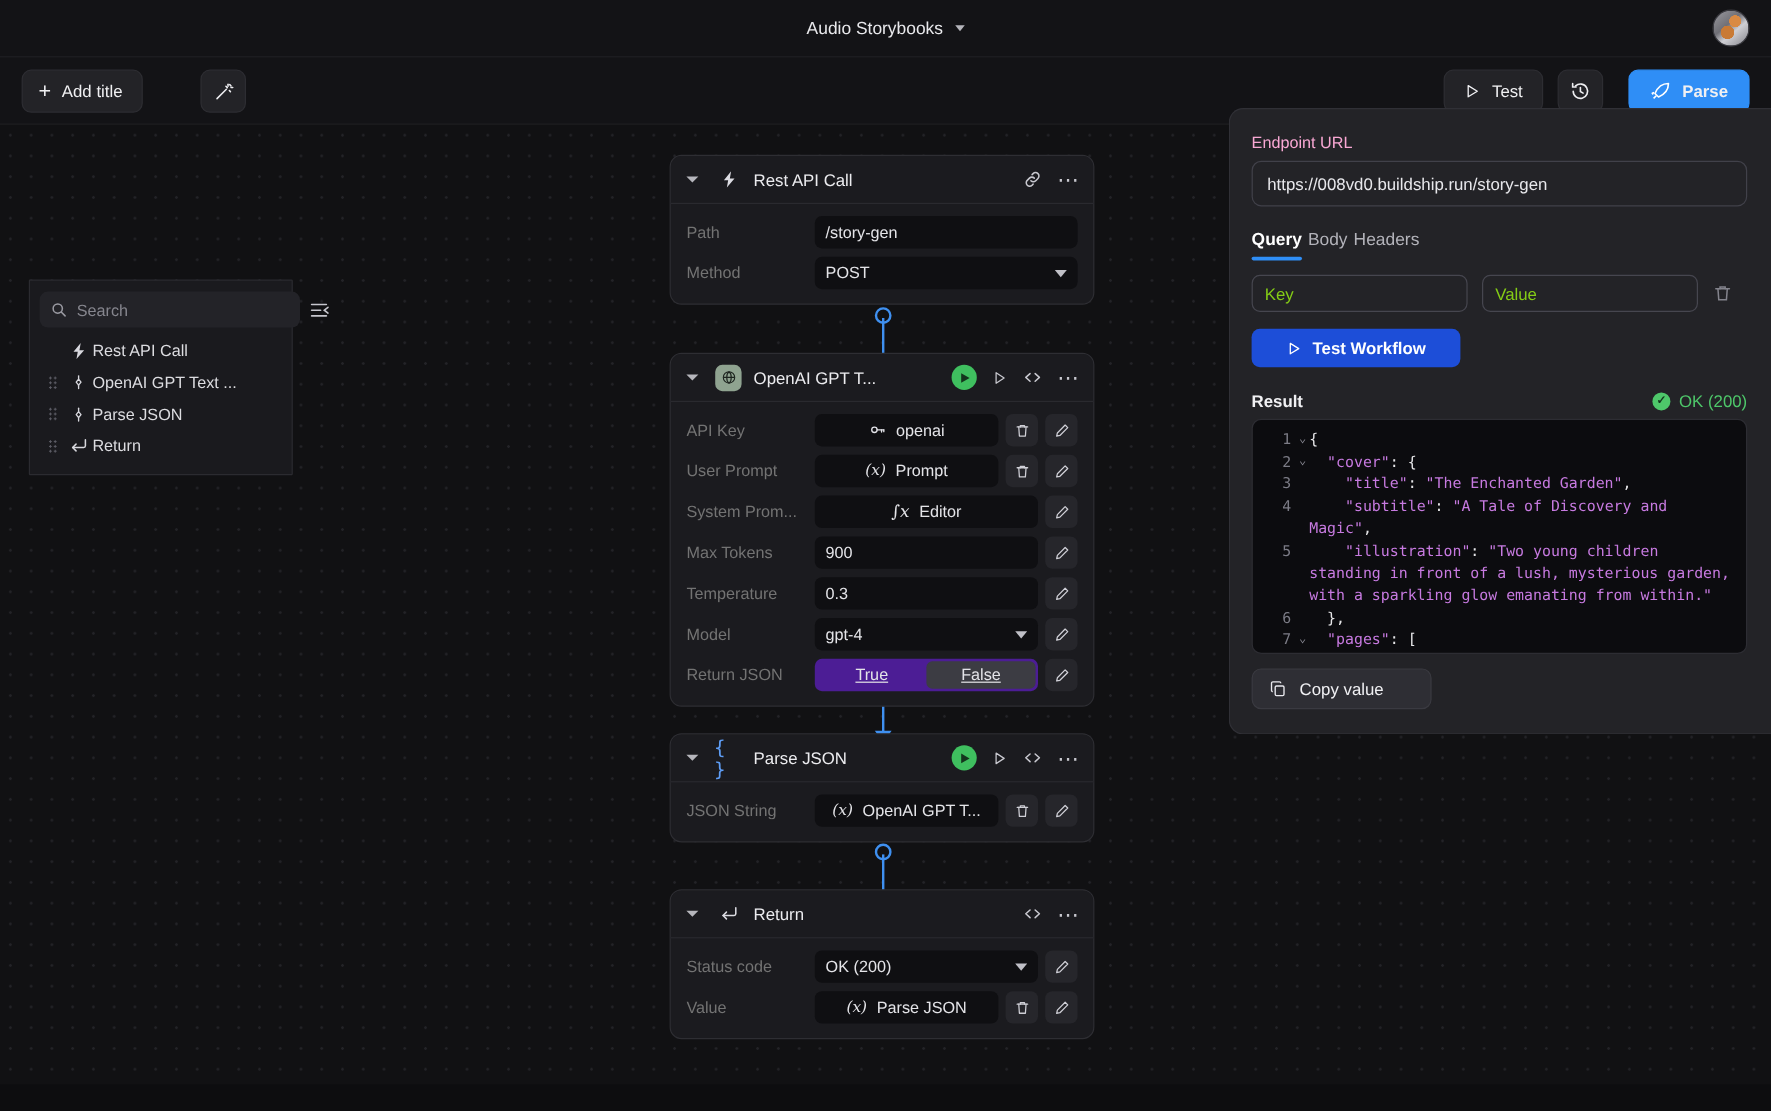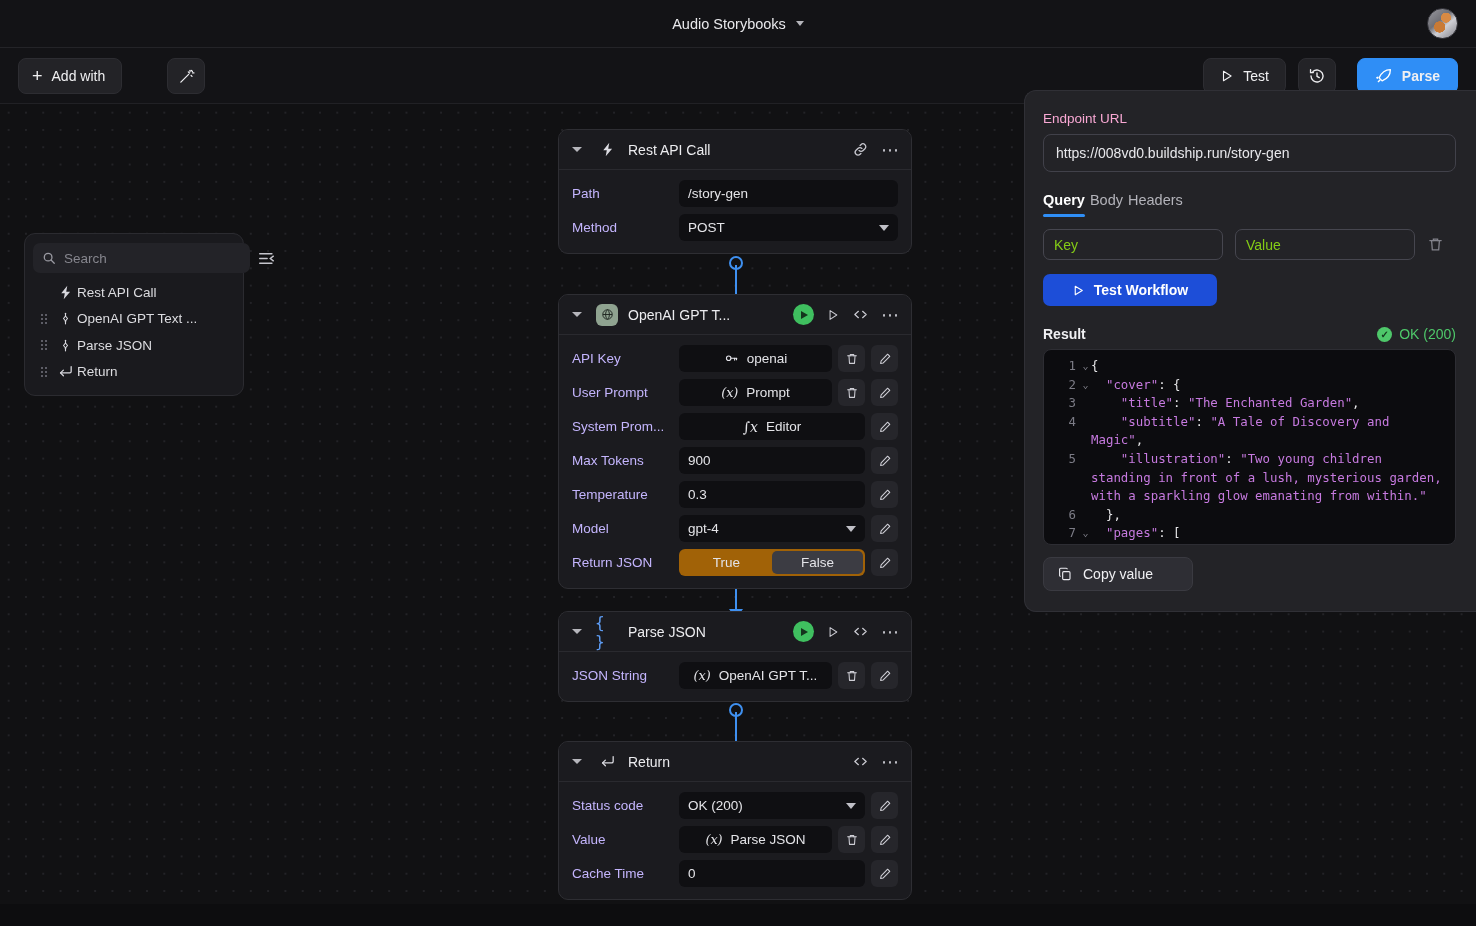--- a/index.html
+++ b/index.html
@@ -69,21 +69,21 @@
     background-size: 17.3px 17.3px;
   }
   #footer-strip {
     position: absolute; left: 0; top: 904px; width: 1476px; height: 22px;
     background: #0d0d0f;
   }
 
   
   #palette {
     position: absolute; left: 24px; top: 129px; width: 220px;
-    background: #1a1a1e; border: 1px solid #2b2b30; border-radius: 11px;
+    background: #1a1a1e; border: 1px solid #2b2b30; border-radius: 1px;
     padding: 9px 8px 10px 8px;
   }
   #search-row {
     display: flex; align-items: center; gap: 8px;
     height: 30px; margin-bottom: 6px;
   }
   #search-box {
     flex: 1; display: flex; align-items: center; gap: 8px;
     height: 30px; background: #232328; border-radius: 7px; padding: 0 9px;
   }
@@ -124,43 +124,43 @@
     width: 21px; height: 21px; border-radius: 50%; background: #3fbf5f;
     display: flex; align-items: center; justify-content: center; cursor: pointer;
   }
   .run-dot .tri { width:0;height:0;border-left:7px solid #14341d;border-top:4.5px solid transparent;border-bottom:4.5px solid transparent;margin-left:2px;}
   .ico-btn { cursor: pointer; display: flex; align-items: center; justify-content: center; }
   .dots3 { font-size: 18px; color: #c8c8cf; line-height: 10px; letter-spacing: 1px; cursor: pointer; }
 
   .node-body { padding: 10px 13px 12px 13px; display: flex; flex-direction: column; gap: 7px; }
   .prow { display: flex; align-items: center; gap: 0; height: 27px; }
   .plabel {
-    width: 107px; font-size: 13.5px; color: #c4b5fd;
+    width: 107px; font-size: 13.5px; color: #737373;
     white-space: nowrap; overflow: hidden; text-overflow: ellipsis;
   }
   .pfield {
     flex: 1; height: 27px; background: #0f0f12; border-radius: 6px;
     display: flex; align-items: center; padding: 0 9px;
     font-size: 13.5px; color: #e4e4e8; cursor: text;
   }
   .pfield.center { justify-content: center; gap: 8px; cursor: pointer; }
   .pfield.select { justify-content: space-between; cursor: pointer; }
   .pfield .sel-chev {
     width: 0; height: 0;
     border-left: 5px solid transparent; border-right: 5px solid transparent;
     border-top: 6px solid #c0c0c7;
   }
   .rowbtn {
     width: 27px; height: 27px; margin-left: 6px; border-radius: 6px;
     background: #26262b; display: flex; align-items: center; justify-content: center;
     cursor: pointer; flex: none;
   }
   .toggle-field {
-    flex: 1; height: 27px; background: #a16207; border-radius: 6px;
-    display: flex; align-items: center; padding: 2px;
+    flex: 1; height: 27px; background: #4c1d95; border-radius: 6px;
+    display: flex; align-items: center; padding: 2px; text-decoration: underline;
   }
   .toggle-half {
     flex: 1; height: 23px; border-radius: 5px; display: flex;
     align-items: center; justify-content: center;
     font-size: 13.5px; color: #e3e3e8; cursor: pointer;
   }
   .toggle-half.active { background: #3c3c43; }
 
   
   .conn { position: absolute; width: 18px; }
@@ -247,21 +247,21 @@
   <div id="project-title-wrap">
     <span>Audio Storybooks</span>
     <span class="chev-down"></span>
   </div>
   <div id="avatar"></div>
 </div>
 
 <div id="toolbar">
   <div class="tb-btn" id="add-node-btn">
     <span class="plus-ico">+</span>
-    <span>Add with</span>
+    <span>Add title</span>
   </div>
   <div class="tb-btn" id="magic-btn">
     <svg width="17" height="17" viewBox="0 0 24 24" fill="none" stroke="#ededf0" stroke-width="1.8" stroke-linecap="round">
       <path d="M4 20 L15 9"></path>
         <path d="M14.5 5.5 l1.6 1.6"></path>
         <path d="M17 3.2 v2.2"></path>
         <path d="M20.5 7 h2"></path>
         <path d="M18.5 10.5 l1.3 1.3"></path>
         <path d="M19 3.6 l1.4 1.4"></path>
     </svg>
@@ -644,29 +644,20 @@
                 <path d="M9 6.5 V4.5 h6 v2"></path>
                 <path d="M6.8 6.5 l.9 13 h8.6 l.9-13"></path>
               </svg>
             </span>
             <span class="rowbtn">
               <svg width="14" height="14" viewBox="0 0 24 24" fill="none" stroke="#cfcfd6" stroke-width="1.8" stroke-linecap="round" stroke-linejoin="round">
                 <path d="M16.5 3.8 l3.7 3.7 L9 18.7 l-4.6 1 1-4.6 Z"></path>
               </svg>
             </span>
           </div>
-          <div class="prow">
-            <span class="plabel">Cache Time</span>
-            <div class="pfield">0</div>
-            <span class="rowbtn">
-              <svg width="14" height="14" viewBox="0 0 24 24" fill="none" stroke="#cfcfd6" stroke-width="1.8" stroke-linecap="round" stroke-linejoin="round">
-                <path d="M16.5 3.8 l3.7 3.7 L9 18.7 l-4.6 1 1-4.6 Z"></path>
-              </svg>
-            </span>
-          </div>
         </div>
       </div>
     </div>
 </div>
 <div id="footer-strip"></div>
 
 <div id="test-panel">
   <div class="panel-label">Endpoint URL</div>
   <div id="endpoint-url">https://008vd0.buildship.run/story-gen</div>
 

